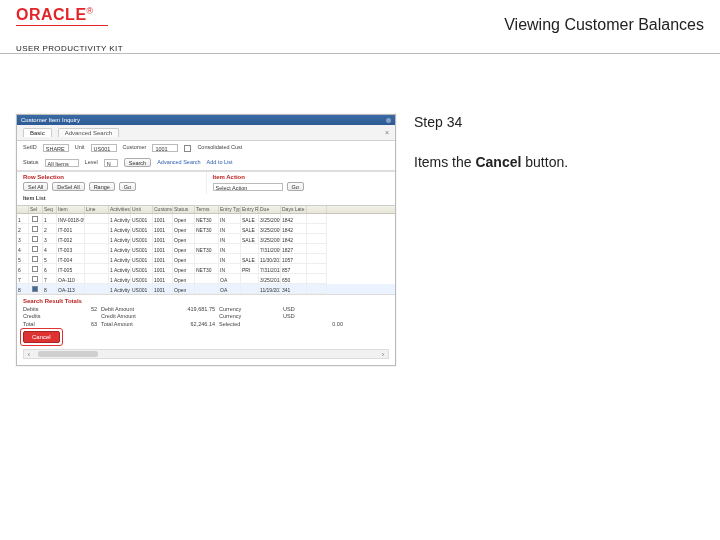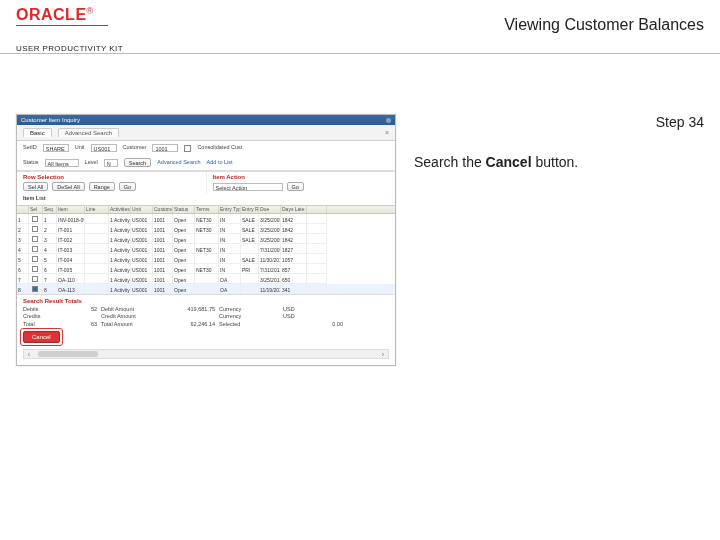--- a/index.html
+++ b/index.html
@@ -12,21 +12,21 @@
   .oracle-word { color: #e3252a; font-weight: 700; font-size: 16px; letter-spacing: 0.5px; font-family: Arial, sans-serif; }
   .oracle-reg { color: #e3252a; font-size: 9px; vertical-align: top; }
   .oracle-rule { height: 1px; background: #e3252a; width: 92px; margin-top: 1px; }
   .upk { font-size: 8px; letter-spacing: 0.4px; margin-top: 18px; color: #222; }
   .doc-title { position: absolute; right: 16px; top: 16px; font-size: 16px; color: #222; }
 
   
   .body { display: flex; padding: 60px 16px 0 16px; gap: 18px; }
   .left { width: 380px; }
   .right { flex: 1; font-size: 14px; }
-  .step-label { margin-bottom: 24px; text-align: right; }
+  .step-label { margin-bottom: 24px; }
   .instruction b { font-weight: 700; }
 
   
   .shot {
     width: 380px; height: 252px; border: 1px solid #bbb; background: #fff;
     font-size: 6px; line-height: 1; position: relative; overflow: hidden;
     box-shadow: 0 0 0 1px rgba(0,0,0,0.04);
   }
   .shot-titlebar { height: 10px; background: linear-gradient(#3a6aa5,#2d5a94); color:#fff; display:flex; align-items:center; padding:0 4px; font-size:6px; }
   .shot-titlebar .dot { width:5px; height:5px; border-radius:50%; background:#fff; opacity:.4; margin-left:auto; }
@@ -329,17 +329,17 @@
           <span class="arrow">‹</span>
           <span class="thumb"></span>
           <span class="arrow" style="margin-left:auto">›</span>
         </div>
       </div>
     </div>
 
     <div class="right">
       <div class="step-label">Step 34</div>
       <div class="instruction">
-        <span>Search the </span><b>Cancel</b><span> button.</span>
+        <span>Items the </span><b>Cancel</b><span> button.</span>
       </div>
     </div>
   </div>
 </div>
 
 </body></html>

